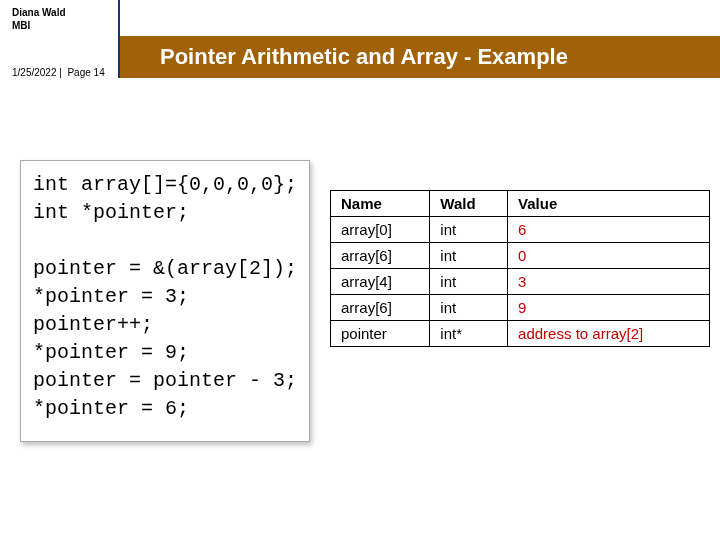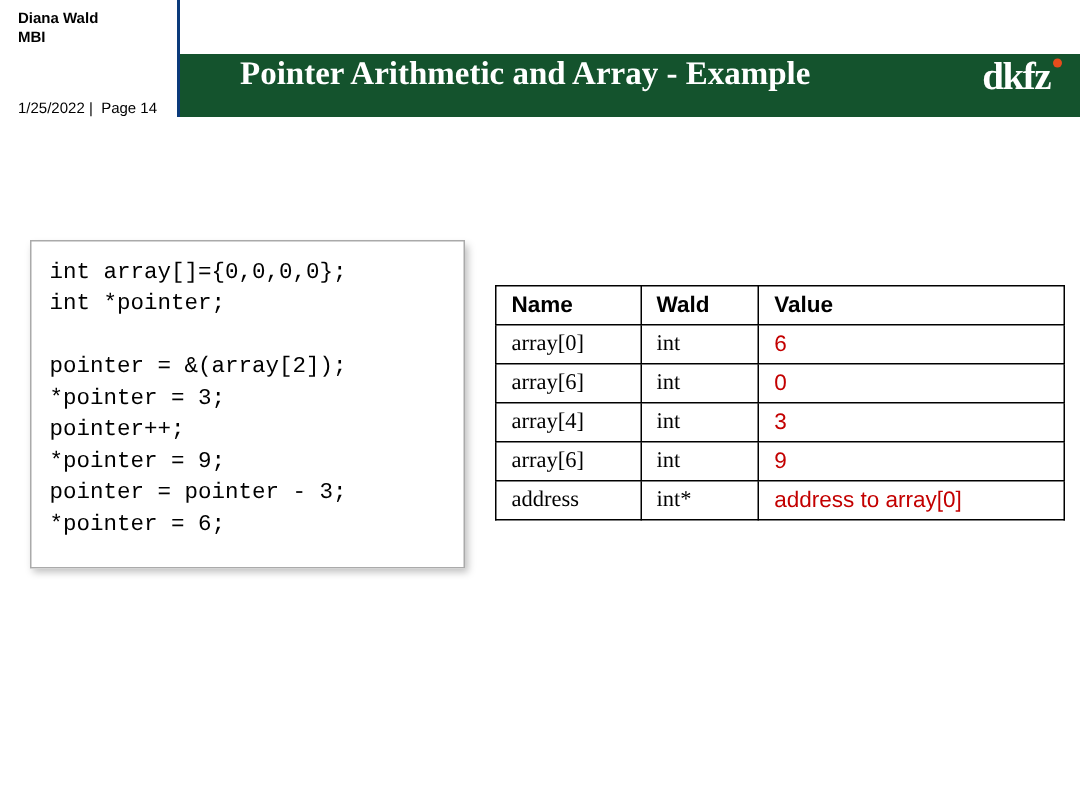--- a/index.html
+++ b/index.html
@@ -28,24 +28,23 @@
     position: absolute;
     left: 0; top: 36px;
     width: 120px; height: 42px;
     border-right: 2px solid #0a3a7a;
     display: flex; align-items: flex-end; padding-left: 12px;
     font-size: 10px; color: #000;
   }
   .title-bar {
     position: absolute;
     left: 120px; top: 36px; right: 0; height: 42px;
-    background: #14532d;
-    display: flex; align-items: flex-start; justify-content: space-between;
+    background: #a16207;
+    display: flex; align-items: center; justify-content: space-between;
     padding: 0 12px 0 40px;
-    font-family: Liberation Serif, serif;
   }
   .title-text { color: #fff; font-weight: bold; font-size: 22px; }
   .logo {
     color: #fff; font-weight: bold; font-size: 26px;
     letter-spacing: -1px;
     position: relative;
   }
   .logo .dot {
     display: inline-block;
     width: 6px; height: 6px;
@@ -62,58 +61,55 @@
     right: 10px;
     display: flex;
     gap: 20px;
   }
   .codebox {
     width: 290px;
     border: 1px solid #aaa;
     box-shadow: 2px 3px 5px rgba(0,0,0,0.25);
     padding: 10px 12px 18px 12px;
     font-family: "Courier New", monospace;
-    font-size: 15px;
+    font-size: 20px;
     line-height: 1.4;
     white-space: pre;
   }
   .tablewrap { flex: 1; padding-top: 30px; }
   table.data {
     border-collapse: collapse;
     width: 100%;
     font-size: 15px;
   }
   table.data th, table.data td {
     border: 1.5px solid #000;
     padding: 0 10px;
     text-align: left;
     height: 26px;
   }
   table.data th { font-weight: bold; font-family: Arial; }
-  td.mono { font-family: Liberation Serif, serif; }
+  td.mono { font-family: Liberation Sans, sans-serif; }
   td.red  { color: #c30000; font-family: Arial; }
 </style>
 </head>
 <body>
 
 <div class="header">
   <div class="left-cell-top">
     <div class="line">Diana Wald</div>
     <div class="line">MBI</div>
   </div>
   <div class="left-cell-bot">
     <span>1/25/2022</span>
     <span>&nbsp;|&nbsp;&nbsp;</span>
     <span>Page 14</span>
   </div>
   <div class="title-bar">
     <span class="title-text">Pointer Arithmetic and Array - Example</span>
-    <span class="logo">
-      <span>dkfz</span><span class="dot"></span>
-    </span>
   </div>
 </div>
 
 <div class="content">
   <div class="codebox">int array[]={0,0,0,0};
 int *pointer;
 
 pointer = &amp;(array[2]);
 *pointer = 3;
 pointer++;
@@ -142,20 +138,20 @@
         <td class="mono">array[4]</td>
         <td class="mono">int</td>
         <td class="red">3</td>
       </tr>
       <tr>
         <td class="mono">array[6]</td>
         <td class="mono">int</td>
         <td class="red">9</td>
       </tr>
       <tr>
-        <td class="mono">address</td>
+        <td class="mono">pointer</td>
         <td class="mono">int*</td>
-        <td class="red">address to array[0]</td>
+        <td class="red">address to array[2]</td>
       </tr>
     </tbody>
       </table>
   </div>
 </div>
 
 </body></html>

